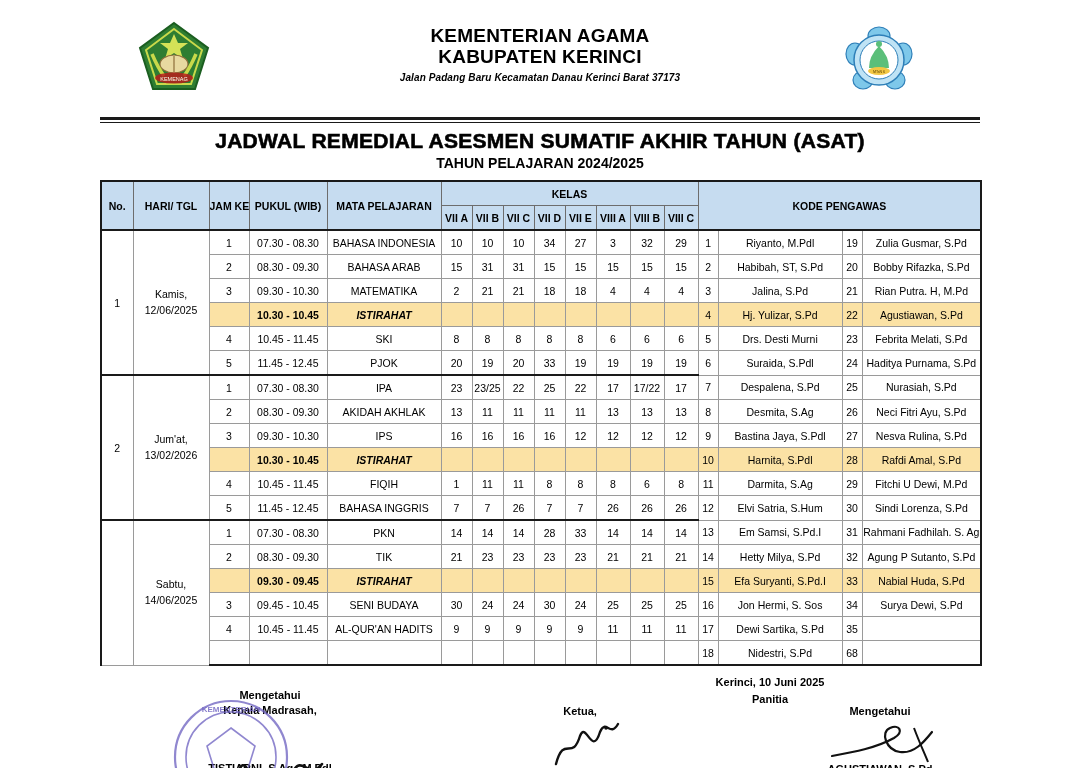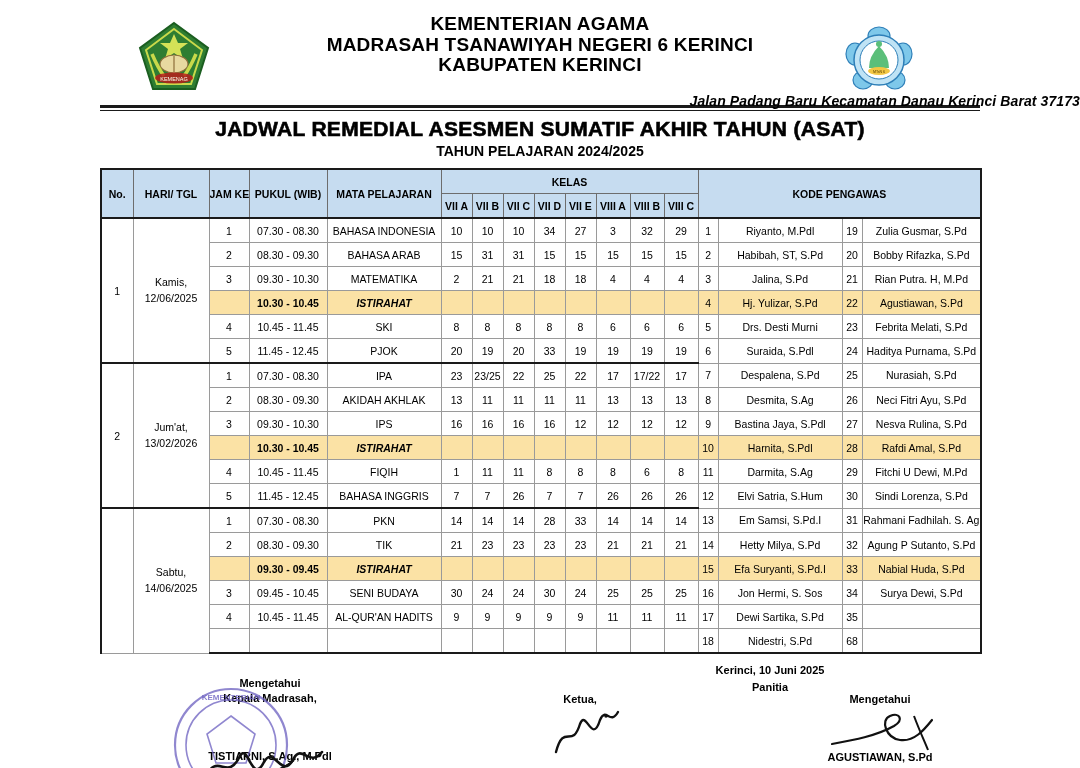--- a/index.html
+++ b/index.html
@@ -11,38 +11,37 @@
     font-family: "Liberation Sans", sans-serif;
     color: #000;
     overflow: hidden;
     position: relative;
   }
 
   
   .doc-header {
     position: relative;
     height: 88px;
-    padding-top: 14px;
+    padding-top: 26px;
   }
   .kop-text {
     text-align: center;
     line-height: 1.08;
   }
   .kop-line {
     font-weight: bold;
     font-size: 19px;
     letter-spacing: .2px;
   }
   .kop-addr {
-    font-size: 14px;
+    font-size: 10px;
     font-style: italic;
     font-weight: bold;
-    margin-top: 18px;
+    margin-top: 6px;
     letter-spacing: .1px;
-    text-align: right;
   }
 
   .logo {
     position: absolute;
     top: 20px;
   }
   .logo-left { left: 138px; }
   .logo-right { left: 845px; top: 26px; }
 
   .hr-thick {
@@ -166,21 +165,20 @@
       <path d="M36 36 L36 52" stroke="#8d6e3a" stroke-width="1.2"></path>
       <path d="M14 34 Q20 48 26 56" stroke="#c9d94a" stroke-width="3.5" fill="none"></path>
       <path d="M58 34 Q52 48 46 56" stroke="#c9d94a" stroke-width="3.5" fill="none"></path>
       <ellipse cx="36" cy="58" rx="19" ry="5.5" fill="#b71c1c" opacity="0.85"></ellipse>
       <text x="36" y="61" font-size="5.5" fill="#ffe" text-anchor="middle" font-family="'Liberation Sans',sans-serif">KEMENAG</text>
     </svg>
   </div>
 
   <div class="kop-text">
     <div class="kop-line">KEMENTERIAN AGAMA</div>
-    <div class="kop-line">MADRASAH TSANAWIYAH NEGERI 6 KERINCI</div>
     <div class="kop-line">KABUPATEN KERINCI</div>
     <div class="kop-addr">Jalan Padang Baru Kecamatan Danau Kerinci Barat  37173</div>
   </div>
 
   <div class="logo logo-right">
     <svg width="68" height="68" viewBox="0 0 68 68">
       <g fill="#7ec8ea" stroke="#2e7fb8" stroke-width="1.2">
         <ellipse cx="34" cy="10" rx="11" ry="9"></ellipse>
         <ellipse cx="10" cy="28" rx="9" ry="11"></ellipse>
         <ellipse cx="58" cy="28" rx="9" ry="11"></ellipse>

